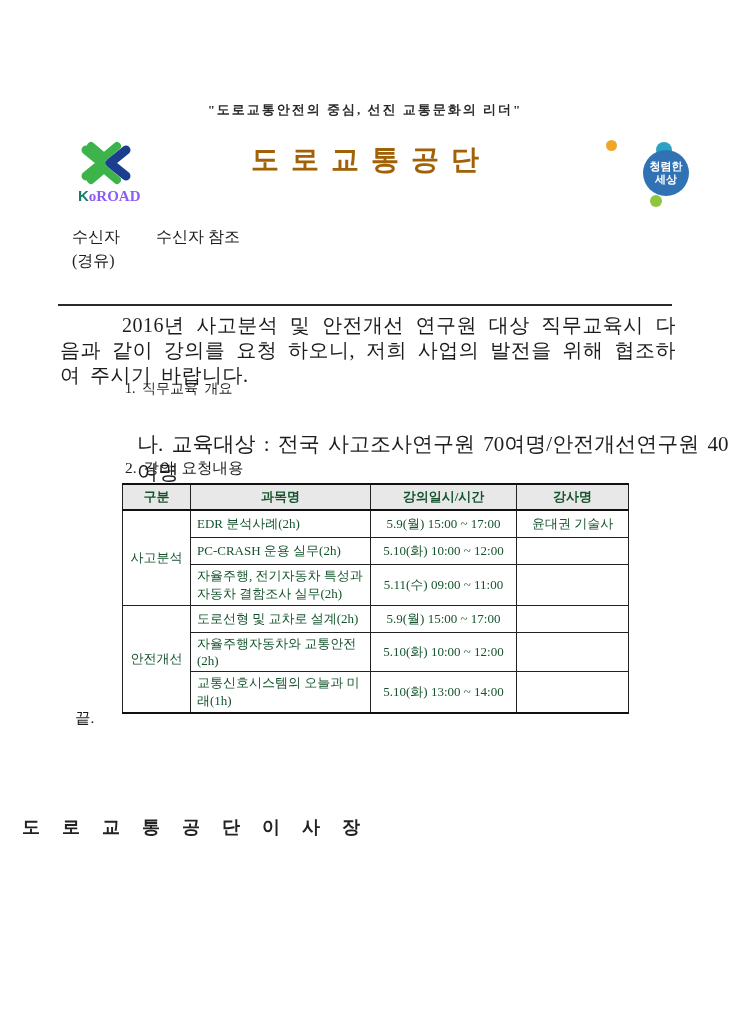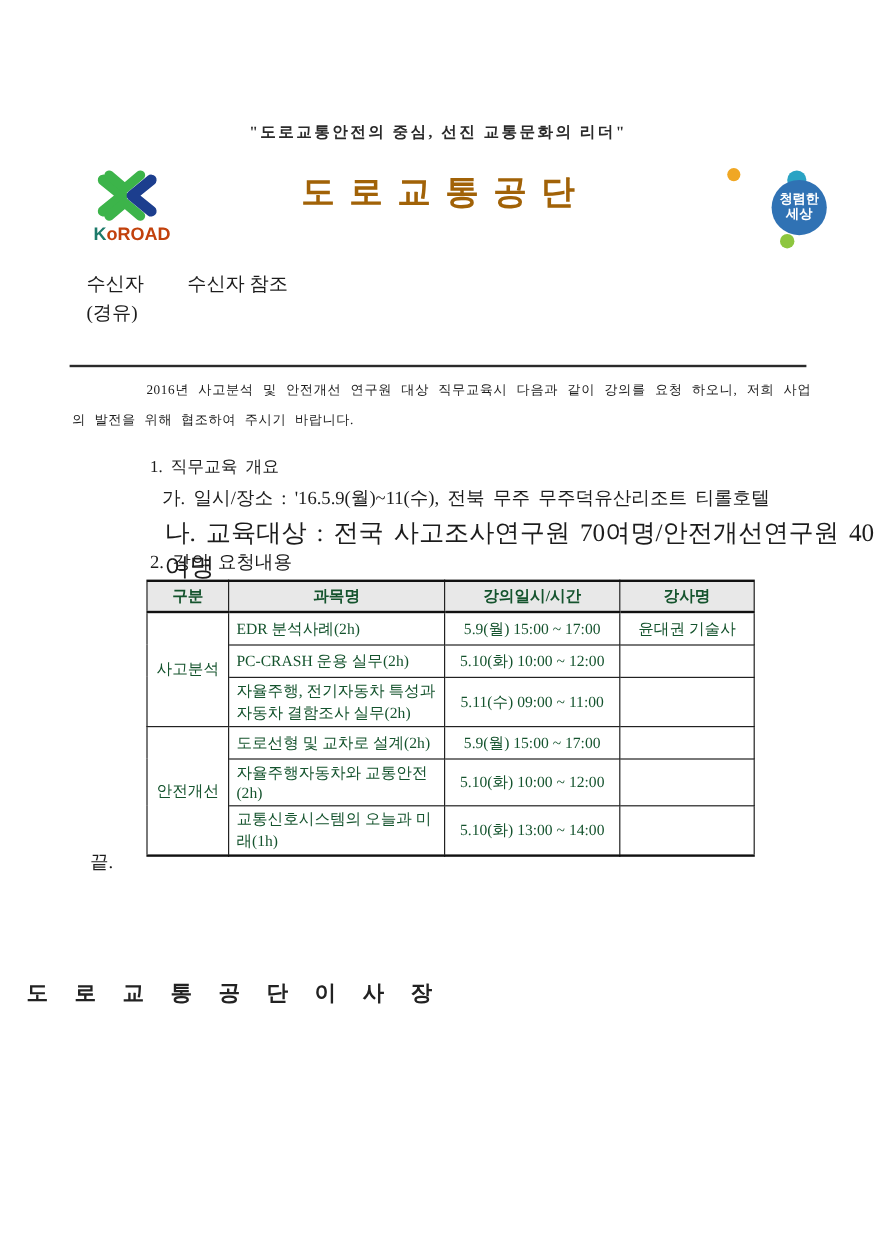--- a/index.html
+++ b/index.html
@@ -17,21 +17,21 @@
     position:absolute; top:101px; left:0; right:0;
     text-align:center;
     font-size:13px; font-weight:bold; letter-spacing:2px;
     color:#2a2a2a;
   }
   
   .logo-left { position:absolute; top:138px; left:78px; width:70px; text-align:left; }
   .logo-left svg { display:block; }
   .koroad-text { font-family:"Liberation Sans","DejaVu Sans",sans-serif; font-size:15px; font-weight:bold; letter-spacing:0px; margin-top:1px; }
   .koroad-text .k { color:#1d7a6a; }
-  .koroad-text .rest { color:#c2410c; }
+  .koroad-text .rest { color:#8b5cf6;font-family:Liberation Serif, serif; }
   .doc-title {
     position:absolute; top:141px; left:0; right:0;
     text-align:center;
     font-size:28px; font-weight:bold; letter-spacing:12px;
     text-indent:12px;
     color:#a16207;
   }
   .logo-right { position:absolute; top:138px; left:600px; width:84px; height:80px; }
   .dot { position:absolute; border-radius:50%; }
   .dot-orange { width:11px; height:11px; background:#f0a724; left:6px; top:2px; }
@@ -51,21 +51,21 @@
   
   .recipient { position:absolute; top:227px; left:72px; font-size:16px; }
   .recipient .label { margin-right:36px; }
   .via { position:absolute; top:251px; left:72px; font-size:16px; }
   .subject-row { position:absolute; top:281px; left:60px; font-size:16px; white-space:pre; }
   .subject-row .label { letter-spacing:14px; margin-right:26px; }
   .subject-row .value { letter-spacing:1px; word-spacing:3px; }
   .subject-rule { position:absolute; top:304px; left:58px; width:614px; height:0; border-top:2px solid #2a2a2a; }
   .body-par {
     position:absolute; top:313px; left:60px; width:616px;
-    font-size:11px; line-height:25px;
+    font-size:20px; line-height:25px;
     text-indent:62px; text-align:justify;
     letter-spacing:0.5px; word-spacing:4px;
   }
   .sec1-title { position:absolute; top:380px; left:125px; font-size:14px; word-spacing:3px; }
   .item-ga { position:absolute; top:405px; left:135px; font-size:15.5px; word-spacing:3px; }
   .item-na { position:absolute; top:430px; left:137px; font-size:21px; word-spacing:3px; }
   .sec2-title { position:absolute; top:458px; left:125px; font-size:15.5px; word-spacing:3px; }
   
   table.lecture {
     position:absolute; top:483px; left:122px;
@@ -129,21 +129,20 @@
   <div class="recipient">
     <span class="label">수신자</span><span class="value">수신자 참조</span>
   </div>
   <div class="via">(경유)</div>
 
   <div class="subject-rule"></div>
 
   <div class="body-par">2016년 사고분석 및 안전개선 연구원 대상 직무교육시 다음과 같이 강의를 요청 하오니, 저희 사업의 발전을 위해 협조하여 주시기 바랍니다.</div>
 
   <div class="sec1-title">1. 직무교육 개요</div>
-  <div class="item-ga">가. 일시/장소 : '16.5.9(월)~11(수), 전북 무주 무주덕유산리조트 티롤호텔</div>
   <div class="item-na">나. 교육대상 : 전국 사고조사연구원 70여명/안전개선연구원 40여명</div>
   <div class="sec2-title">2. 강의 요청내용</div>
 
   <table class="lecture">
     <thead>
       <tr>
         <th>구분</th>
         <th>과목명</th>
         <th>강의일시/시간</th>
         <th>강사명</th>

